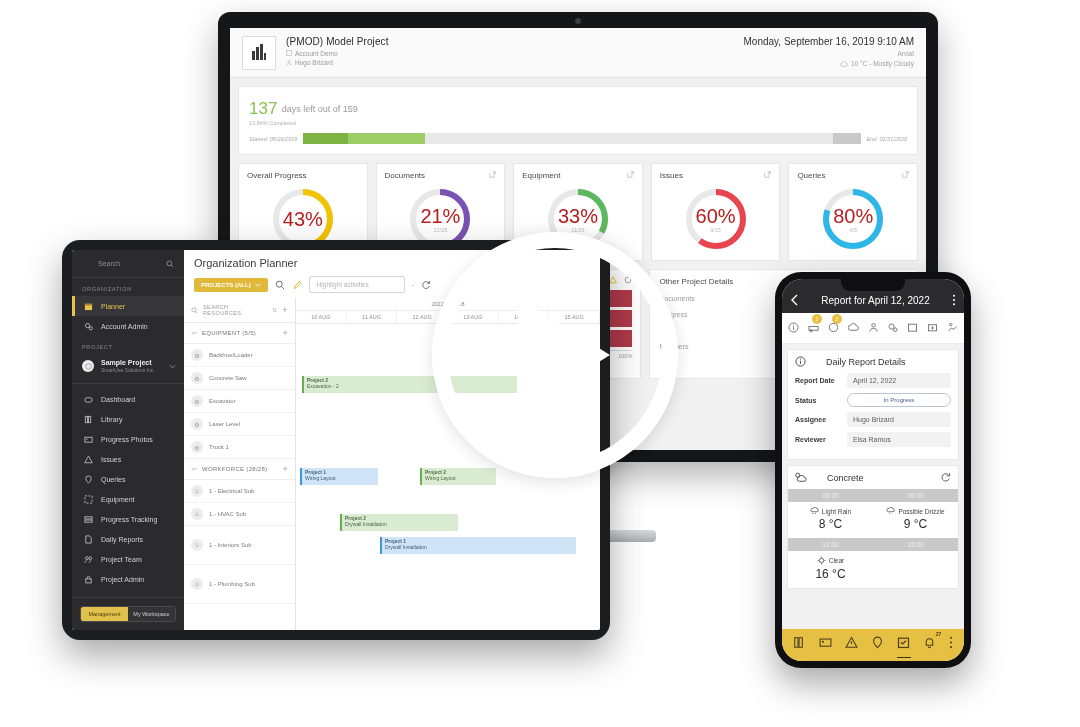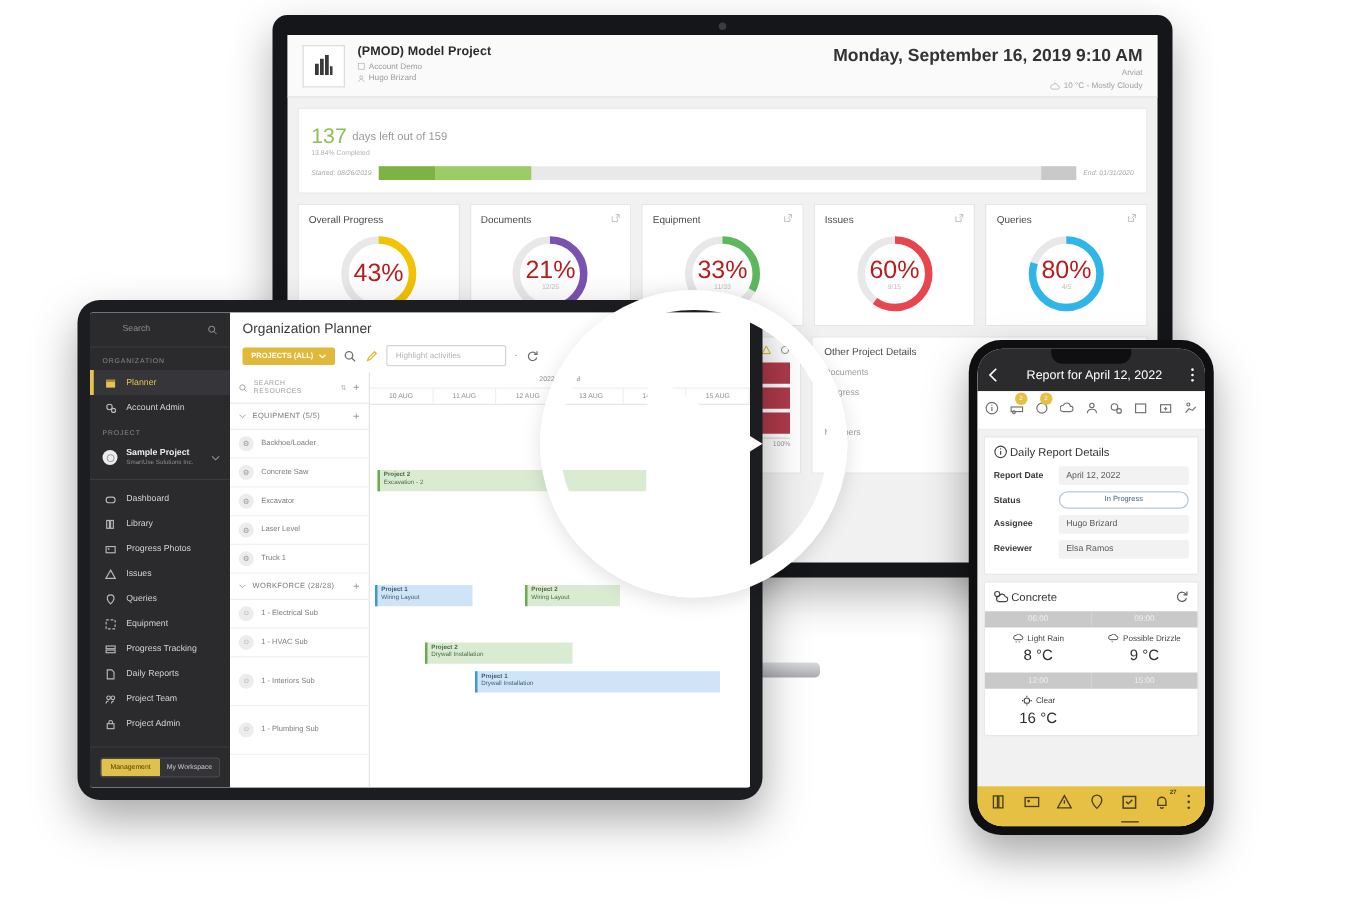--- a/index.html
+++ b/index.html
@@ -46,24 +46,24 @@
     background: #fafafa; border-bottom: 1px solid #e2e2e2;
     padding: 8px 12px; display: flex; align-items: flex-start; gap: 10px;
     height: 50px;
   }
   .m-logo {
     width: 34px; height: 34px; background: #fff; border: 1px solid #ddd;
     display: flex; align-items: center; justify-content: center; flex: none;
   }
   .m-logo svg { display: block; }
   .m-titleblock { flex: 1; }
-  .m-title { font-size: 10px; font-weight: bold; color: #2a2a2a; letter-spacing: .1px; }
+  .m-title { font-size: 10px; font-weight: normal; color: #2a2a2a; letter-spacing: .1px; }
   .m-meta { font-size: 6.5px; color: #9a9a9a; margin-top: 2.5px; display: flex; align-items: center; gap: 3px; }
   .m-right { text-align: right; }
-  .m-date { font-size: 14px; font-weight: bold; color: #333; }
+  .m-date { font-size: 10px; font-weight: normal; color: #333; }
   .m-loc { font-size: 6.5px; color: #a0a0a0; margin-top: 3px; }
   .m-weather { font-size: 6.5px; color: #a0a0a0; margin-top: 3px; display: flex; align-items: center; justify-content: flex-end; gap: 3px; }
 
   .m-body { padding: 8px; }
 
   
   .card { background: #fff; border: 1px solid #e6e6e6; }
   .timeline-card { padding: 8px 10px 10px 10px; }
   .card-title { font-size: 8px; color: #4a4a4a; }
   .tl-center { margin-top: 4px; }
@@ -165,21 +165,21 @@
   }
   .phone-screen { width: 100%; height: 100%; background: #fff; border-radius: 20px; overflow: hidden; display: flex; flex-direction: column; position: relative; }
   .notch { position: absolute; left: 50%; top: 0; margin-left: -32px; width: 64px; height: 12px; background: #0f0f12; border-radius: 0 0 9px 9px; z-index: 5; }
   .p-header { background: #2b2b2e; color: #fff; display: flex; align-items: center; gap: 6px; padding: 15px 8px 7px 8px; }
   .p-title { flex: 1; font-size: 10px; text-align: center; }
   .p-icons { display: flex; align-items: center; justify-content: space-between; padding: 6px 6px; background: #fff; border-bottom: 1px solid #ececec; }
   .p-ic { position: relative; color: #6f6f6f; }
   .badge { position: absolute; left: 4px; top: -5px; width: 10px; height: 10px; border-radius: 50%; background: #e6c042; color: #fff; font-size: 5px; display: flex; align-items: center; justify-content: center; }
   .p-body { flex: 1; background: #f1f1f1; padding: 5px; overflow: hidden; }
   .p-card { background: #fff; border: 1px solid #e8e8e8; border-radius: 2px; margin-bottom: 5px; }
-  .p-card-title { display: flex; align-items: center; gap: 2px; font-size: 9px; color: #333; padding: 6px 7px; }
+  .p-card-title { display: flex; align-items: center; gap: 20px; font-size: 9px; color: #333; padding: 6px 7px; }
   .p-rows { padding: 0 7px 7px 7px; }
   .p-row { display: flex; align-items: center; margin-bottom: 5px; }
   .p-label { width: 52px; font-size: 7px; font-weight: bold; color: #3a3a3a; flex: none; }
   .p-val { flex: 1; background: #f2f2f2; font-size: 7px; color: #5a5a5a; padding: 4px 6px; border-radius: 2px; }
   .p-chip { flex: 1; text-align: center; border: 1px solid #b9c6da; border-radius: 9px; font-size: 6px; color: #44608a; padding: 3px 4px; }
   .w-head { display: flex; align-items: center; justify-content: space-between; padding: 6px 7px; }
   .w-grid { display: grid; grid-template-columns: 1fr 1fr; }
   .w-time { background: #c9c9c9; color: #efefef; font-size: 6.5px; text-align: center; padding: 3px 0; }
   .w-cell { text-align: center; padding: 5px 0 7px 0; }
   .w-cond { font-size: 6.5px; color: #444; display: flex; align-items: center; justify-content: center; gap: 3px; }

